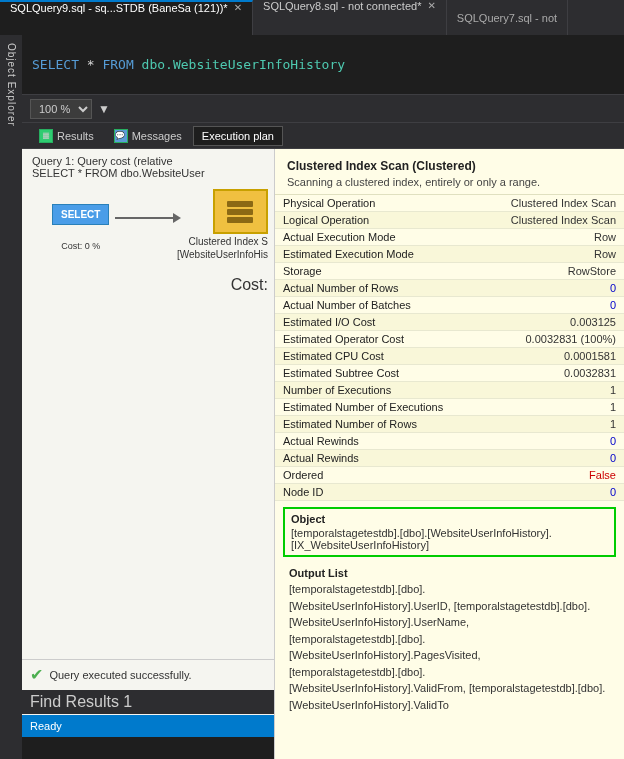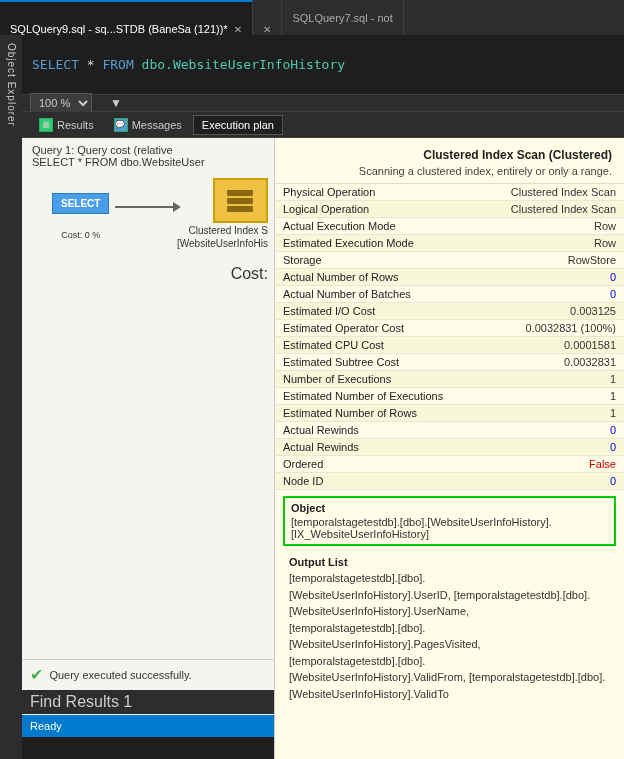--- a/index.html
+++ b/index.html
@@ -1,36 +1,36 @@
 <!DOCTYPE html>
 <html><head>
   <meta charset="utf-8">
   <style>
     * { margin: 0; padding: 0; box-sizing: border-box; }
     body { width: 624px; height: 759px; font-family: 'Segoe UI', Arial, sans-serif; font-size: 12px; background: #1e1e1e; overflow: hidden; position: relative; }
 
     
     .title-bar { background: #2d2d30; height: 35px; display: flex; align-items: stretch; }
-    .tab { display: flex; align-items: flex-end; padding: 0 10px; font-size: 11px; color: #ccc; border-right: 1px solid #3e3e42; cursor: pointer; white-space: nowrap; gap: 6px; }
+    .tab { display: flex; align-items: flex-start; padding: 0 10px; font-size: 11px; color: #ccc; border-right: 1px solid #3e3e42; cursor: pointer; white-space: nowrap; gap: 6px; }
     .tab.active { background: #1e1e1e; color: #fff; border-top: 2px solid #007acc; }
     .tab .close-icon { font-size: 10px; color: #aaa; }
     .tab-extra { display: flex; align-items: center; padding: 0 10px; font-size: 11px; color: #aaa; border-right: 1px solid #3e3e42; }
 
     
     .sidebar { position: absolute; left: 0; top: 35px; width: 22px; height: 724px; background: #2d2d30; display: flex; flex-direction: column; align-items: center; }
     .sidebar-label { writing-mode: vertical-rl; font-size: 10px; color: #ccc; margin-top: 8px; letter-spacing: 1px; }
 
     
     .main { position: absolute; left: 22px; top: 35px; right: 0; bottom: 0; display: flex; flex-direction: column; background: #1e1e1e; }
 
     
     .editor { background: #1e1e1e; padding: 6px 10px; height: 60px; color: #d4d4d4; font-family: Consolas, monospace; font-size: 13px; border-bottom: 1px solid #3e3e42; display: flex; align-items: center; }
 
     
-    .toolbar { background: #2d2d30; height: 17px; display: flex; align-items: center; padding: 0 8px; gap: 18px; border-bottom: 1px solid #3e3e42; }
+    .toolbar { background: #2d2d30; height: 28px; display: flex; align-items: center; padding: 0 8px; gap: 6px; border-bottom: 1px solid #3e3e42; }
     .zoom-select { background: #3c3c3c; border: 1px solid #555; color: #ccc; font-size: 11px; padding: 1px 4px; height: 20px; }
 
     
     .query-tabs { background: #2d2d30; height: 26px; display: flex; align-items: center; padding: 0 8px; gap: 2px; border-bottom: 1px solid #3e3e42; }
     .query-tab { display: flex; align-items: center; gap: 4px; padding: 3px 8px; font-size: 11px; color: #ccc; border: 1px solid transparent; cursor: pointer; }
     .query-tab.active { background: #1e1e1e; border-color: #555; color: #fff; }
     .query-tab-icon { width: 14px; height: 14px; background: #2ecc71; border: 1px solid #27ae60; font-size: 8px; display: inline-flex; align-items: center; justify-content: center; }
 
     
     .plan-area { flex: 1; background: #f5f5f0; position: relative; overflow: hidden; }
@@ -43,21 +43,21 @@
     .node-box { background: #4a9de8; color: #fff; font-size: 10px; font-weight: bold; padding: 4px 8px; text-align: center; min-width: 50px; border: 1px solid #2980b9; }
     .node-cost { font-size: 9px; color: #333; text-align: center; margin-top: 16px; }
     .node-label { font-size: 10px; color: #333; margin-top: 2px; white-space: nowrap; max-width: 140px; overflow: hidden; text-overflow: ellipsis; }
 
     
     .arrow-line { position: absolute; top: 68px; left: 93px; width: 60px; height: 2px; background: #666; }
     .arrow-line::after { content: ''; position: absolute; right: -6px; top: -4px; border-left: 8px solid #666; border-top: 5px solid transparent; border-bottom: 5px solid transparent; }
 
     
     .tooltip-panel { position: absolute; right: 0; top: 0; width: 350px; height: 759px; background: #fffde7; border-left: 1px solid #ccc; overflow-y: auto; font-size: 11px; font-family: 'Segoe UI', Arial, sans-serif; }
-    .tooltip-header { padding: 10px 12px 6px; border-bottom: 1px solid #e0e0c0; text-align: right; }
+    .tooltip-header { padding: 10px 12px 6px; border-bottom: 1px solid #e0e0c0; }
     .tooltip-title { font-weight: bold; font-size: 12px; color: #222; }
     .tooltip-subtitle { font-size: 11px; color: #444; margin-top: 3px; }
     .tooltip-table { width: 100%; border-collapse: collapse; }
     .tooltip-table tr { border-bottom: 1px solid #e8e8d0; }
     .tooltip-table td { padding: 2px 8px; vertical-align: top; }
     .tooltip-table td:first-child { color: #222; font-weight: 500; width: 55%; }
     .tooltip-table td:last-child { color: #333; text-align: right; }
     .tooltip-table tr:nth-child(even) { background: #f9f7d9; }
     .tooltip-table tr:nth-child(odd) { background: #fffde7; }
 
@@ -73,20 +73,21 @@
   </style>
 </head>
 <body>
 
 <div class="title-bar">
   <div class="tab active">
     <span>SQLQuery9.sql - sq...STDB (BaneSa (121))*</span>
     <span class="close-icon">✕</span>
   </div>
   <div class="tab">
+    <span>SQLQuery8.sql - not connected*</span>
     <span class="close-icon">✕</span>
   </div>
   <div class="tab-extra">
     <span>SQLQuery7.sql - not</span>
   </div>
 </div>
 
 <div class="sidebar">
   <span class="sidebar-label">Object Explorer</span>
 </div>

